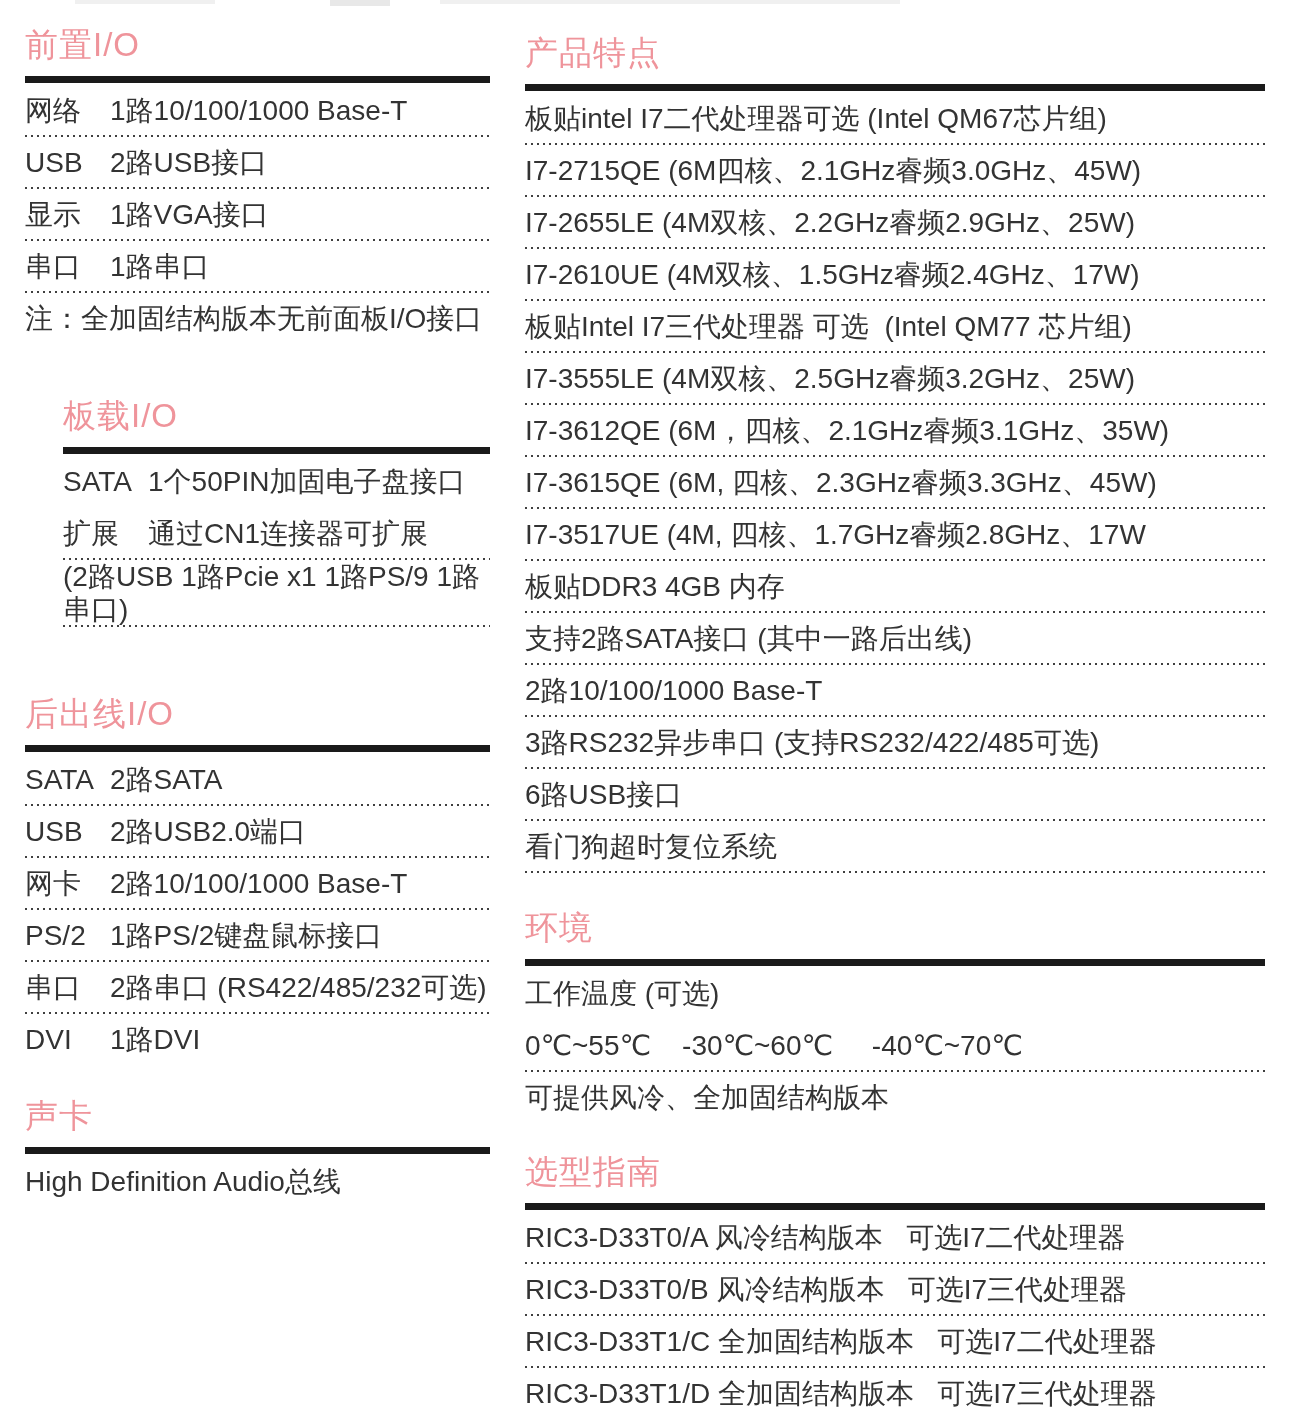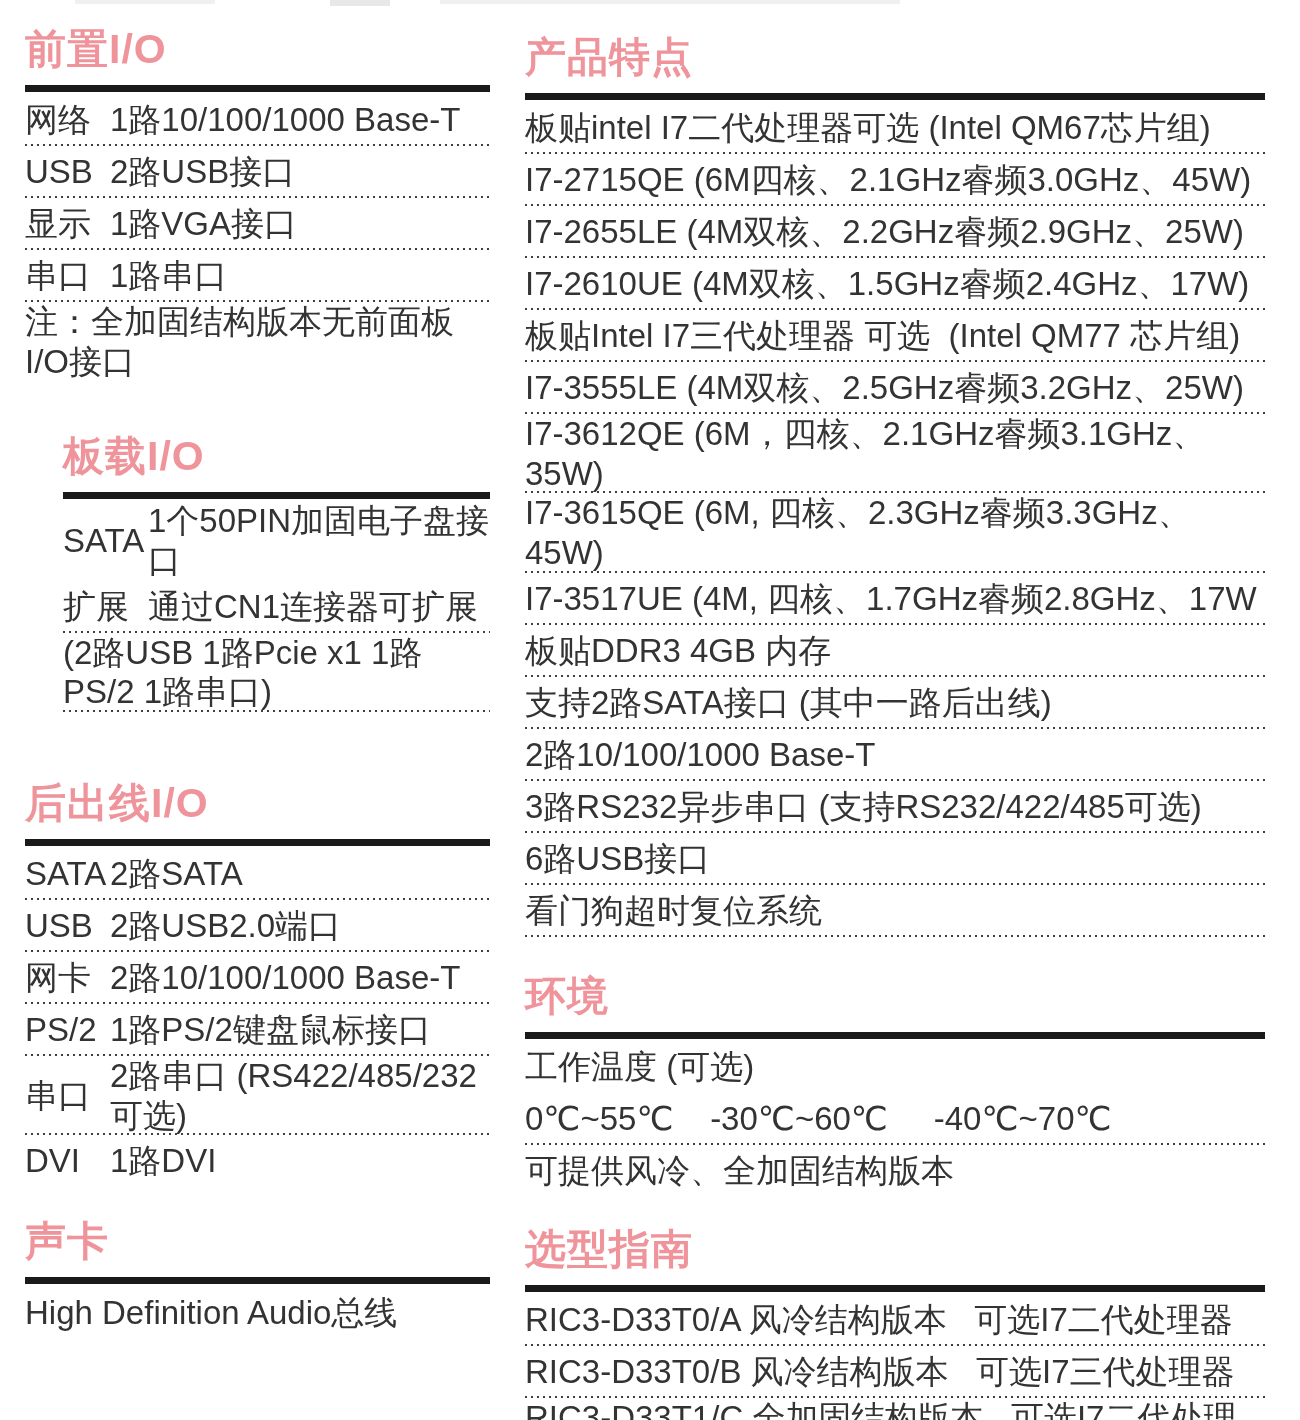--- a/index.html
+++ b/index.html
@@ -27,37 +27,37 @@
   .wrap{
     display:flex;
     padding:26px 25px 0 25px;
     gap:35px;
   }
   .col-left{width:465px;flex:none;}
   .col-right{width:740px;flex:none;padding-top:8px;}
 
   .section-title{
     margin:0;
-    font-size:41px;
-    font-weight:bold;
+    font-size:33px;
+    font-weight:normal;
     color:var(--accent);
     letter-spacing:1px;
     line-height:1.15;
   }
   .rule{
     height:7px;
     background:var(--rule);
     margin-top:12px;
   }
   .rows{margin-top:2px;}
   .row{
     min-height:52px;
     display:flex;
     align-items:center;
-    font-size:33px;
+    font-size:28px;
     line-height:1.2;
     white-space:pre-wrap;
   }
   .row.divider{
     background-image:repeating-linear-gradient(90deg,#3f3f3f 0,#3f3f3f 2px,transparent 2px,transparent 6px);
     background-size:100% 2px;
     background-repeat:no-repeat;
     background-position:0 100%;
   }
   .label{flex:none;width:85px;}
@@ -116,21 +116,21 @@
       <div class="rows">
         <div class="row">
           <span class="label">SATA</span>
           <span class="value">1个50PIN加固电子盘接口</span>
         </div>
         <div class="row divider">
           <span class="label">扩展</span>
           <span class="value">通过CN1连接器可扩展</span>
         </div>
         <div class="row divider">
-          <span class="text">(2路USB 1路Pcie x1 1路PS/2 1路串口)</span>
+          <span class="text">(2路USB 1路Pcie x1 1路PS/9 1路串口)</span>
         </div>
       </div>
     </section>
 
     <section class="section gap-b">
       <h2 class="section-title">后出线I/O</h2>
       <div class="rule"></div>
       <div class="rows">
         <div class="row divider">
           <span class="label">SATA</span>

